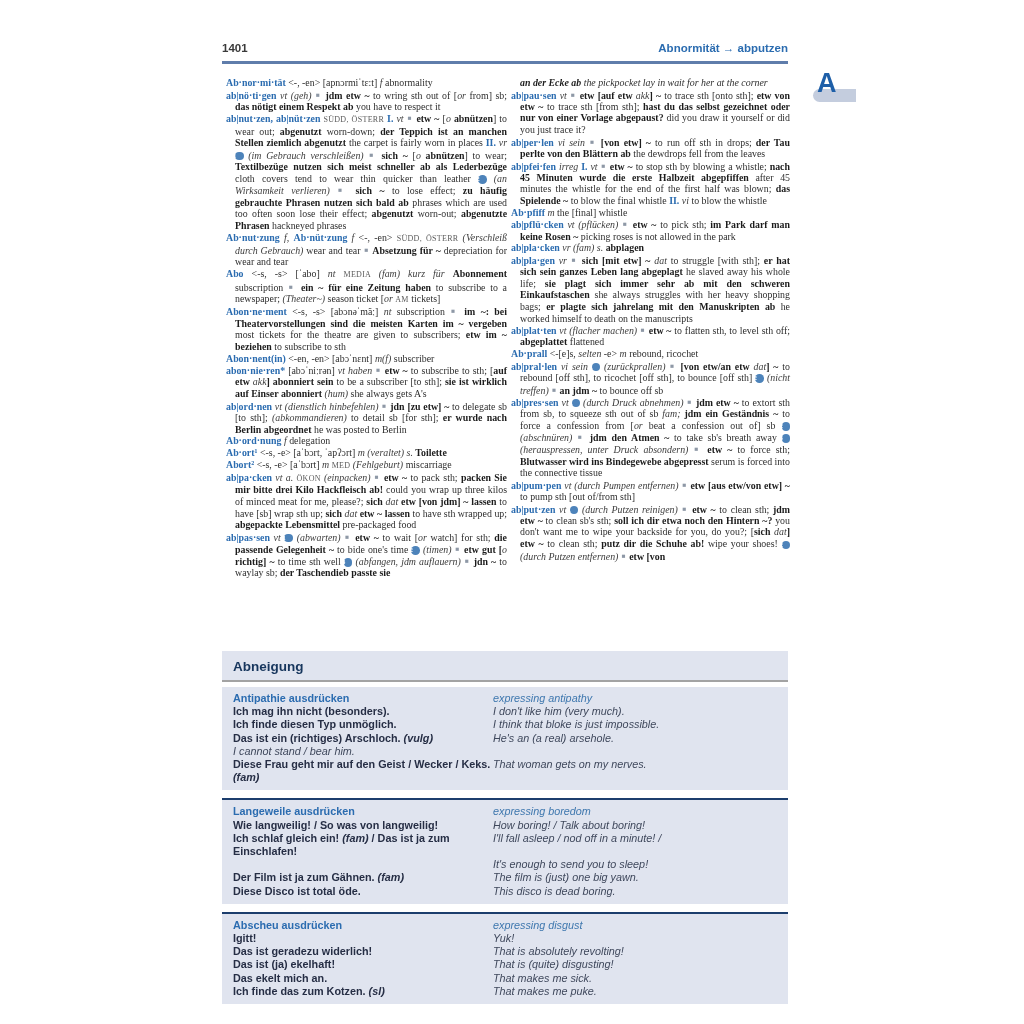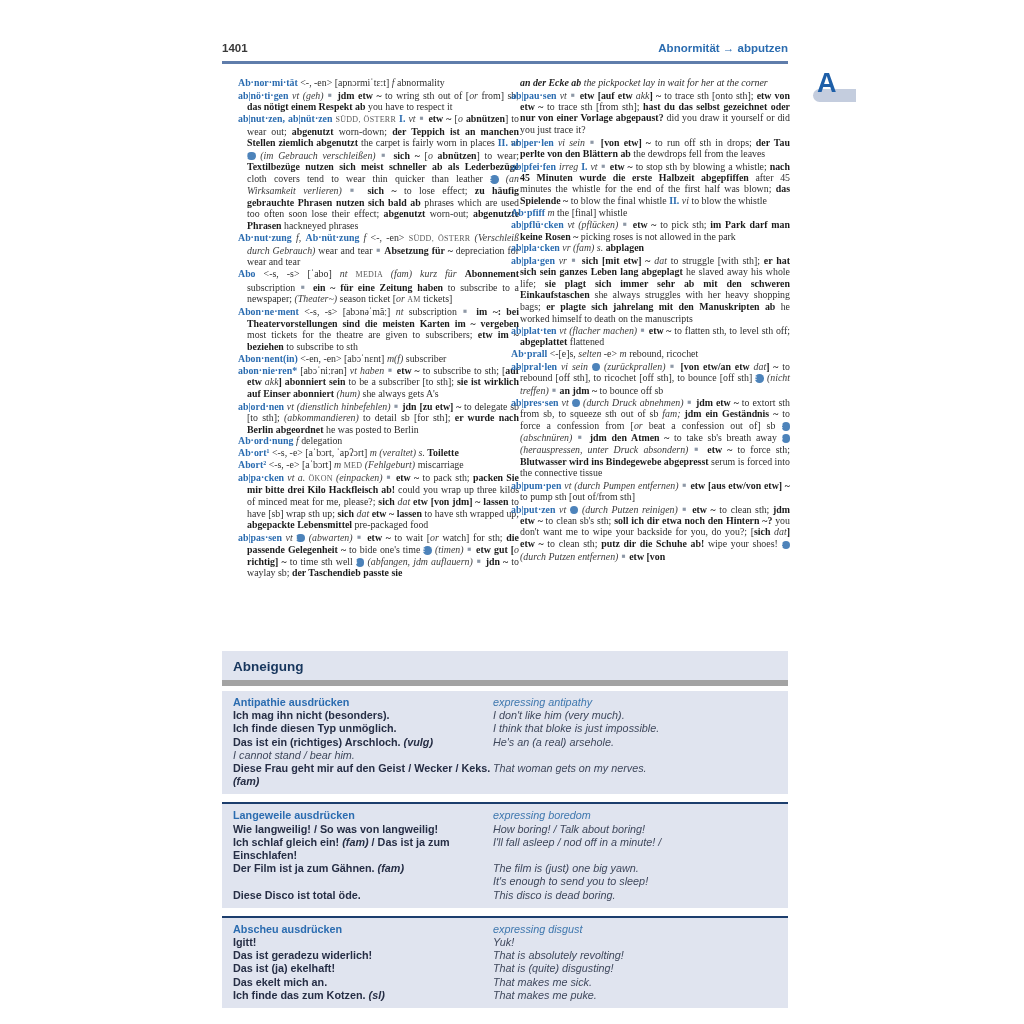--- a/index.html
+++ b/index.html
@@ -13,38 +13,38 @@
   #header-rule{position:absolute;left:222px;top:61px;width:566px;height:3px;background:#5f7dab;}
 
   
   #thumb-bar{position:absolute;left:813px;top:89px;width:68px;height:13px;background:#c4cdde;
              border-radius:7px 4px 4px 7px;}
   #thumb-letter{position:absolute;left:817px;top:68px;font:bold 27px "Liberation Sans",sans-serif;color:#1e5fa8;}
 
   
   .dictcol{position:absolute;top:77px;font-size:9.9px;line-height:11.65px;color:#2e2e2e;
            text-align:justify;}
-  #col-left{left:238px;width:281px;}
+  #col-left{left:226px;width:281px;}
   #col-right{left:511px;width:279px;}
   .entry{margin:0;padding-left:9px;text-indent:-9px;}
   .entry.cont{text-indent:0;font-style:italic;}
   .seg-h{color:#2b6cb0;font-weight:bold;}
   .seg-b{font-weight:bold;color:#1c1c1c;}
   .seg-n{color:#2e2e2e;}
   .seg-i{font-style:italic;color:#3c3c3c;}
   .seg-s{font-size:8px;color:#5a5a5a;letter-spacing:.3px;margin-top:40px;}
   .seg-r{color:#2b6cb0;font-weight:bold;}
   .seg-q{color:#8e98a6;font-size:6.5px;vertical-align:1.5px;padding:0 1px;font-style:normal;}
   .seg-c{display:inline-block;width:8.5px;height:8.5px;border-radius:50%;background:#4d83ba;color:#fff;
          font-size:6.8px;line-height:8.5px;text-align:center;font-weight:bold;font-style:normal;
          vertical-align:.5px;}
 
   
   #abneigung-box{position:absolute;left:222px;top:651px;width:566px;font-family:"Liberation Sans",sans-serif;}
-  .box-title-band{background:#e0e4ef;border-bottom:6px solid #a3a3a3;padding:6px 11px 5px 11px;}
+  .box-title-band{background:#e0e4ef;border-bottom:2px solid #a3a3a3;padding:6px 11px 5px 11px;}
   .box-title{font-size:13.5px;font-weight:bold;color:#17365d;}
   .box-gap{height:5px;background:#ffffff;}
   .box-sep{height:8px;background:#ffffff;border-bottom:2px solid #1c3e6d;}
   .box-section{background:#e0e4ef;padding:5px 11px 6px 11px;}
   .phrase-row{display:flex;line-height:13.2px;font-size:10.8px;}
   .phrase-de{width:260px;font-weight:bold;color:#262e45;flex-shrink:0;}
   .phrase-en{flex:1;font-style:italic;color:#3f485c;}
   .phrase-head .phrase-de{color:#2b6cb0;}
   .phrase-head .phrase-en{color:#3e77ae;}
   .tag-i{font-style:italic;}
@@ -133,26 +133,26 @@
           </div>
           <div class="phrase-row">
             <div class="phrase-de"><span>Wie langweilig! / So was von langweilig!</span></div>
             <div class="phrase-en">How boring! / Talk about boring!</div>
           </div>
           <div class="phrase-row">
             <div class="phrase-de"><span>Ich schlaf gleich ein! </span><span class="tag-i">(fam)</span><span> / Das ist ja zum Einschlafen!</span></div>
             <div class="phrase-en">I'll fall asleep / nod off in a minute! /</div>
           </div>
           <div class="phrase-row">
+            <div class="phrase-de">&nbsp;</div>
+            <div class="phrase-en">It's enough to send you to sleep!</div>
+          </div>
+          <div class="phrase-row">
             <div class="phrase-de"><span>Der Film ist ja zum Gähnen. </span><span class="tag-i">(fam)</span></div>
             <div class="phrase-en">The film is (just) one big yawn.</div>
-          </div>
-          <div class="phrase-row">
-            <div class="phrase-de">&nbsp;</div>
-            <div class="phrase-en">It's enough to send you to sleep!</div>
           </div>
           <div class="phrase-row">
             <div class="phrase-de"><span>Diese Disco ist total öde.</span></div>
             <div class="phrase-en">This disco is dead boring.</div>
           </div>
         </div>
         <div class="box-sep"></div>
         <div class="box-section">
           <div class="phrase-row phrase-head">
             <div class="phrase-de">Abscheu ausdrücken</div>

